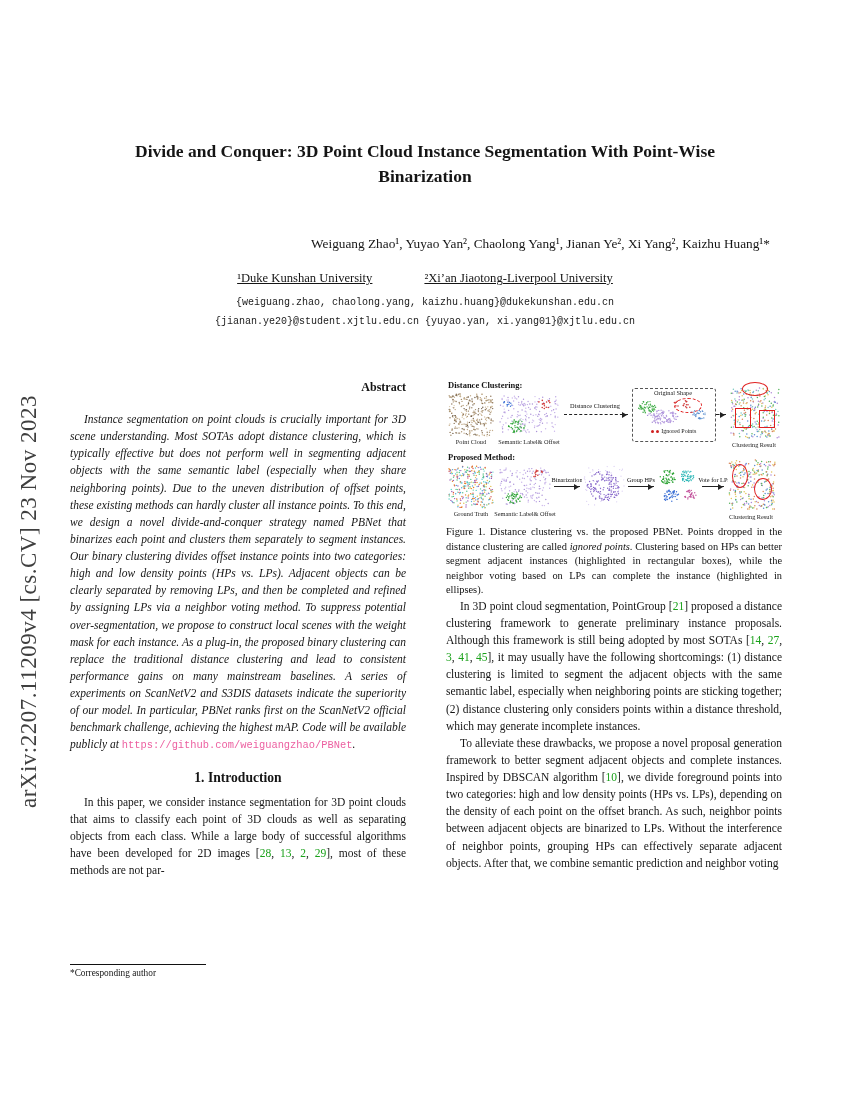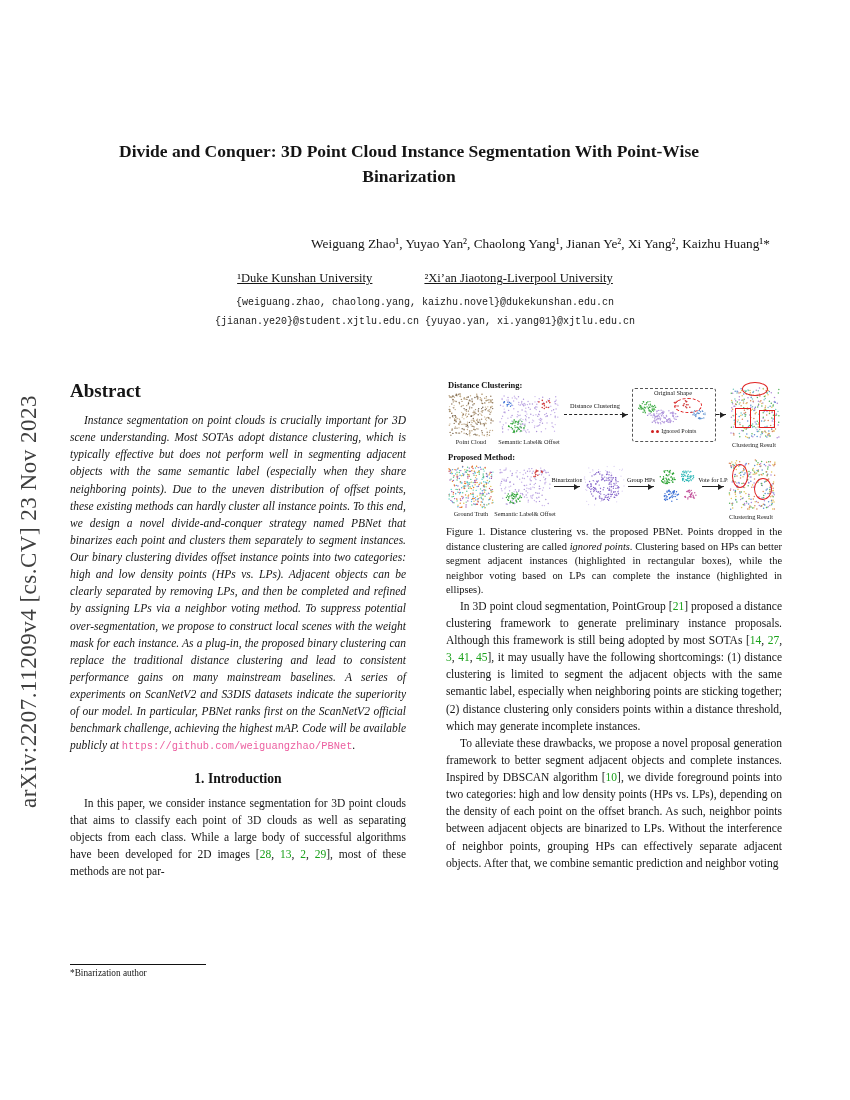--- a/index.html
+++ b/index.html
@@ -1,29 +1,29 @@
 <!DOCTYPE html>
 <html style="--cite: #18a018; --url: #ec5fa0;"><head>
 <meta charset="utf-8">
 <style>
   html,body{margin:0;padding:0;}
   body{width:850px;height:1100px;background:#ffffff;position:relative;overflow:hidden;
        font-family:"Liberation Serif",serif;color:#151515;}
   .watermark{position:absolute;left:16px;top:808px;transform:rotate(-90deg);transform-origin:0 0;
        font-size:23px;color:#3f3f3f;white-space:nowrap;letter-spacing:.5px;}
-  .title{position:absolute;top:139px;left:84px;width:650px;text-align:center;
+  .title{position:absolute;top:139px;left:100px;width:650px;text-align:center;
        font-size:17.5px;font-weight:bold;line-height:1.4;}
   .authors{position:absolute;top:236px;left:80px;width:690px;text-align:right;font-size:13.3px;}
   .affils{position:absolute;top:271px;left:80px;width:690px;text-align:center;font-size:12.6px;}
   .affils span{margin:0 26px;text-decoration:underline;}
   .emails{position:absolute;top:294px;left:80px;width:690px;text-align:center;
        font-family:"Liberation Mono",monospace;font-size:10px;line-height:1.85;color:#1a1a1a;}
   .col-left{position:absolute;left:70px;top:380px;width:336px;}
   .col-right{position:absolute;left:446px;top:380px;width:336px;}
-  .abstract-head{text-align:left;font-weight:bold;font-size:19px;margin:0 0 10px 0;}
+  .abstract-head{text-align:right;font-weight:bold;font-size:12px;margin:0 0 16px 0;}
   p.body{font-size:11.5px;line-height:1.49;text-align:justify;margin:0;}
   .abstract p, p.abstract{font-style:italic;}
   .indent{text-indent:14px;}
   .section-head{font-size:13.6px;font-weight:bold;margin:16px 0 8px 0;text-align:center;}
   .cite{color:var(--cite,#18a018);}
   .url{color:var(--url,#ec5fa0);font-family:"Liberation Mono",monospace;font-style:normal;font-size:10.4px;}
   .it{font-style:italic;}
   .footnote-block{position:absolute;left:70px;top:964px;width:336px;}
   .footnote-rule{width:136px;border-top:1px solid #111;}
   .footnote{font-size:9.3px;margin-top:3px;}
@@ -58,34 +58,34 @@
     <div>Binarization</div>
   </div>
 
   <div class="authors">Weiguang Zhao¹, Yuyao Yan², Chaolong Yang¹, Jianan Ye², Xi Yang², Kaizhu Huang¹*</div>
 
   <div class="affils">
     <span>¹Duke Kunshan University</span><span>²Xi’an Jiaotong-Liverpool University</span>
   </div>
 
   <div class="emails">
-    <div>{weiguang.zhao, chaolong.yang, kaizhu.novel}@dukekunshan.edu.cn</div>
+    <div>{weiguang.zhao, chaolong.yang, kaizhu.huang}@dukekunshan.edu.cn</div>
     <div>{jianan.ye20}@student.xjtlu.edu.cn  {yuyao.yan, xi.yang01}@xjtlu.edu.cn</div>
   </div>
 
   <div class="col-left">
     <div class="abstract-head">Abstract</div>
     <p class="body abstract indent"><span>Instance segmentation on point clouds is crucially important for 3D scene understanding. Most SOTAs adopt distance clustering, which is typically effective but does not perform well in segmenting adjacent objects with the same semantic label (especially when they share neighboring points). Due to the uneven distribution of offset points, these existing methods can hardly cluster all instance points. To this end, we design a novel divide-and-conquer strategy named PBNet that binarizes each point and clusters them separately to segment instances. Our binary clustering divides offset instance points into two categories: high and low density points (HPs vs. LPs). Adjacent objects can be clearly separated by removing LPs, and then be completed and refined by assigning LPs via a neighbor voting method. To suppress potential over-segmentation, we propose to construct local scenes with the weight mask for each instance. As a plug-in, the proposed binary clustering can replace the traditional distance clustering and lead to consistent performance gains on many mainstream baselines. A series of experiments on ScanNetV2 and S3DIS datasets indicate the superiority of our model. In particular, PBNet ranks first on the ScanNetV2 official benchmark challenge, achieving the highest mAP. Code will be available publicly at </span><span class="url">https://github.com/weiguangzhao/PBNet</span><span>.</span></p>
     <div class="section-head">1. Introduction</div>
     <p class="body indent"><span>In this paper, we consider instance segmentation for 3D point clouds that aims to classify each point of 3D clouds as well as separating objects from each class. While a large body of successful algorithms have been developed for 2D images [</span><span class="cite">28</span><span>, </span><span class="cite">13</span><span>, </span><span class="cite">2</span><span>, </span><span class="cite">29</span><span>], most of these methods are not par-</span></p>
   </div>
 
   <div class="footnote-block">
     <div class="footnote-rule"></div>
-    <div class="footnote">*Binarization author</div>
+    <div class="footnote">*Corresponding author</div>
   </div>
 
   <div class="col-right">
 
     <div class="figure">
 
       <div class="figrow" style="top:72px;">
         <div class="frlabel">Proposed Method:</div>
 
         <svg class="thumb" width="46" height="46" style="left:2px;top:12px;">

